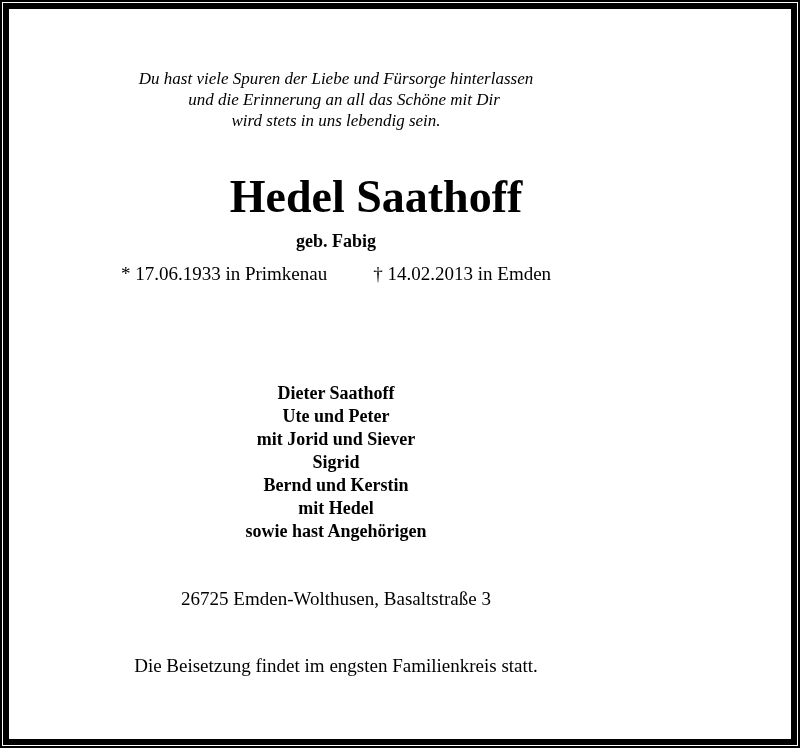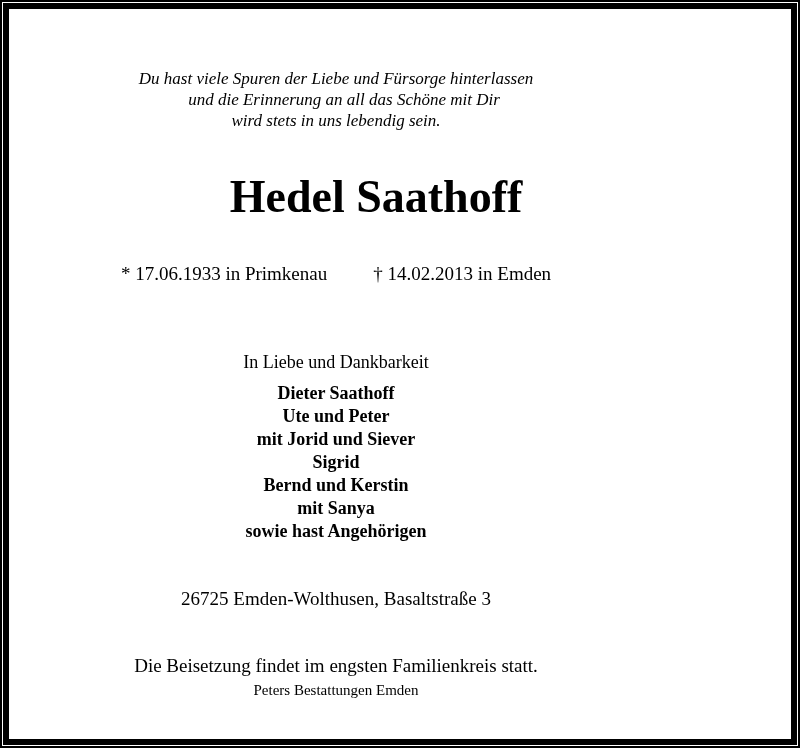--- a/index.html
+++ b/index.html
@@ -104,36 +104,35 @@
 <div class="content">
 
   <div>
     <div class="line verse" style="top:68px;">Du hast viele Spuren der Liebe und Fürsorge hinterlassen</div>
     <div class="line verse" style="top:89px;margin-left:8px;">und die Erinnerung an all das Schöne mit Dir</div>
     <div class="line verse" style="top:110px;">wird stets in uns lebendig sein.</div>
   </div>
 
   <div class="line name" style="top:172px;">Hedel Saathoff</div>
 
+  <div class="line maiden" style="top:230px;">geb. Fabig</div>
 
   <div class="line dates" style="top:263px;">
     <span class="birth">* 17.06.1933 in Primkenau</span><span class="death">† 14.02.2013 in Emden</span>
   </div>
 
-  <div class="line thanks" style="top:351px;">In Liebe und Dankbarkeit</div>
 
   <div>
     <div class="line mourner" style="top:382px;">Dieter Saathoff</div>
     <div class="line mourner" style="top:405px;">Ute und Peter</div>
     <div class="line mourner" style="top:428px;">mit Jorid und Siever</div>
     <div class="line mourner" style="top:451px;">Sigrid</div>
     <div class="line mourner" style="top:474px;">Bernd und Kerstin</div>
-    <div class="line mourner" style="top:497px;">mit Sanya</div>
+    <div class="line mourner" style="top:497px;">mit Hedel</div>
     <div class="line mourner" style="top:520px;">sowie hast Angehörigen</div>
   </div>
 
   <div class="line address" style="top:588px;">26725 Emden-Wolthusen, Basaltstraße 3</div>
 
   <div class="line funeral" style="top:635px;">Die Beisetzung findet im engsten Familienkreis statt.</div>
 
-  <div class="line undertaker" style="top:681px;">Peters Bestattungen Emden</div>
 
 </div>
 
 </body></html>

